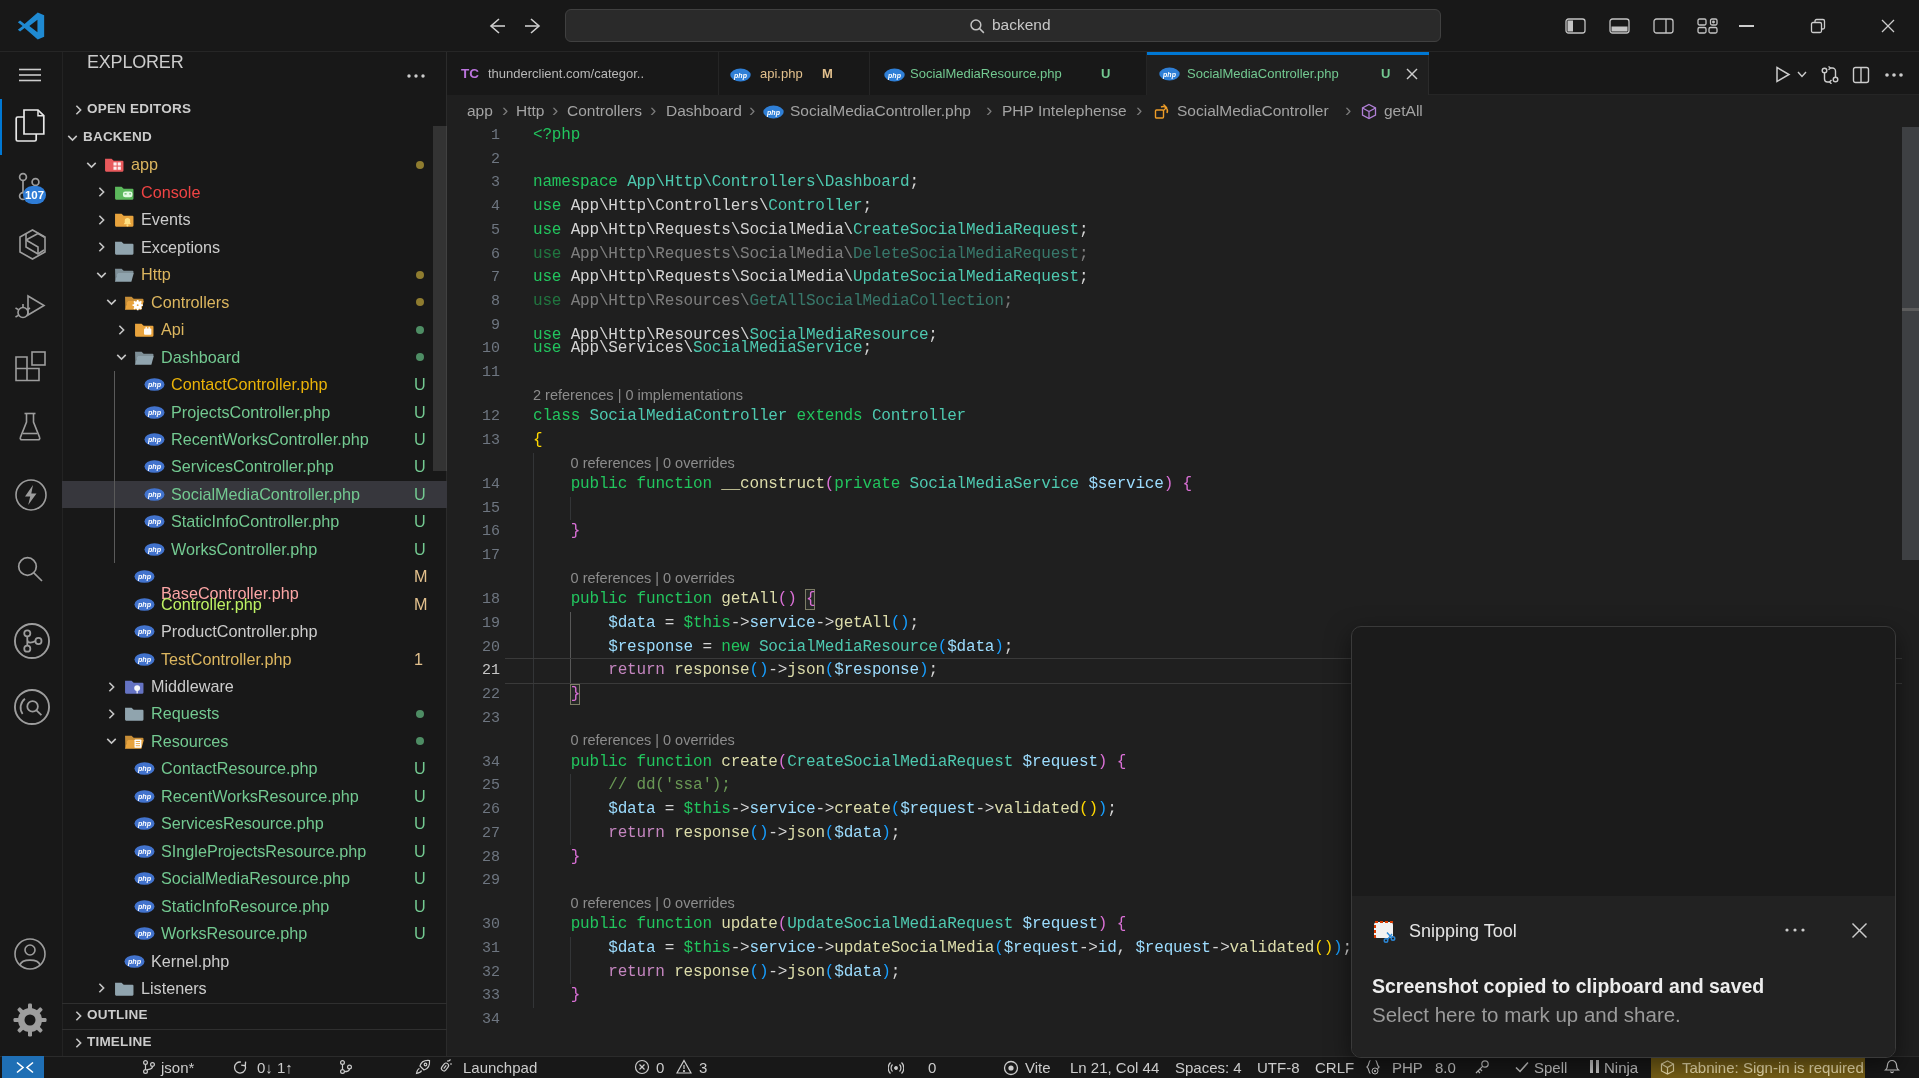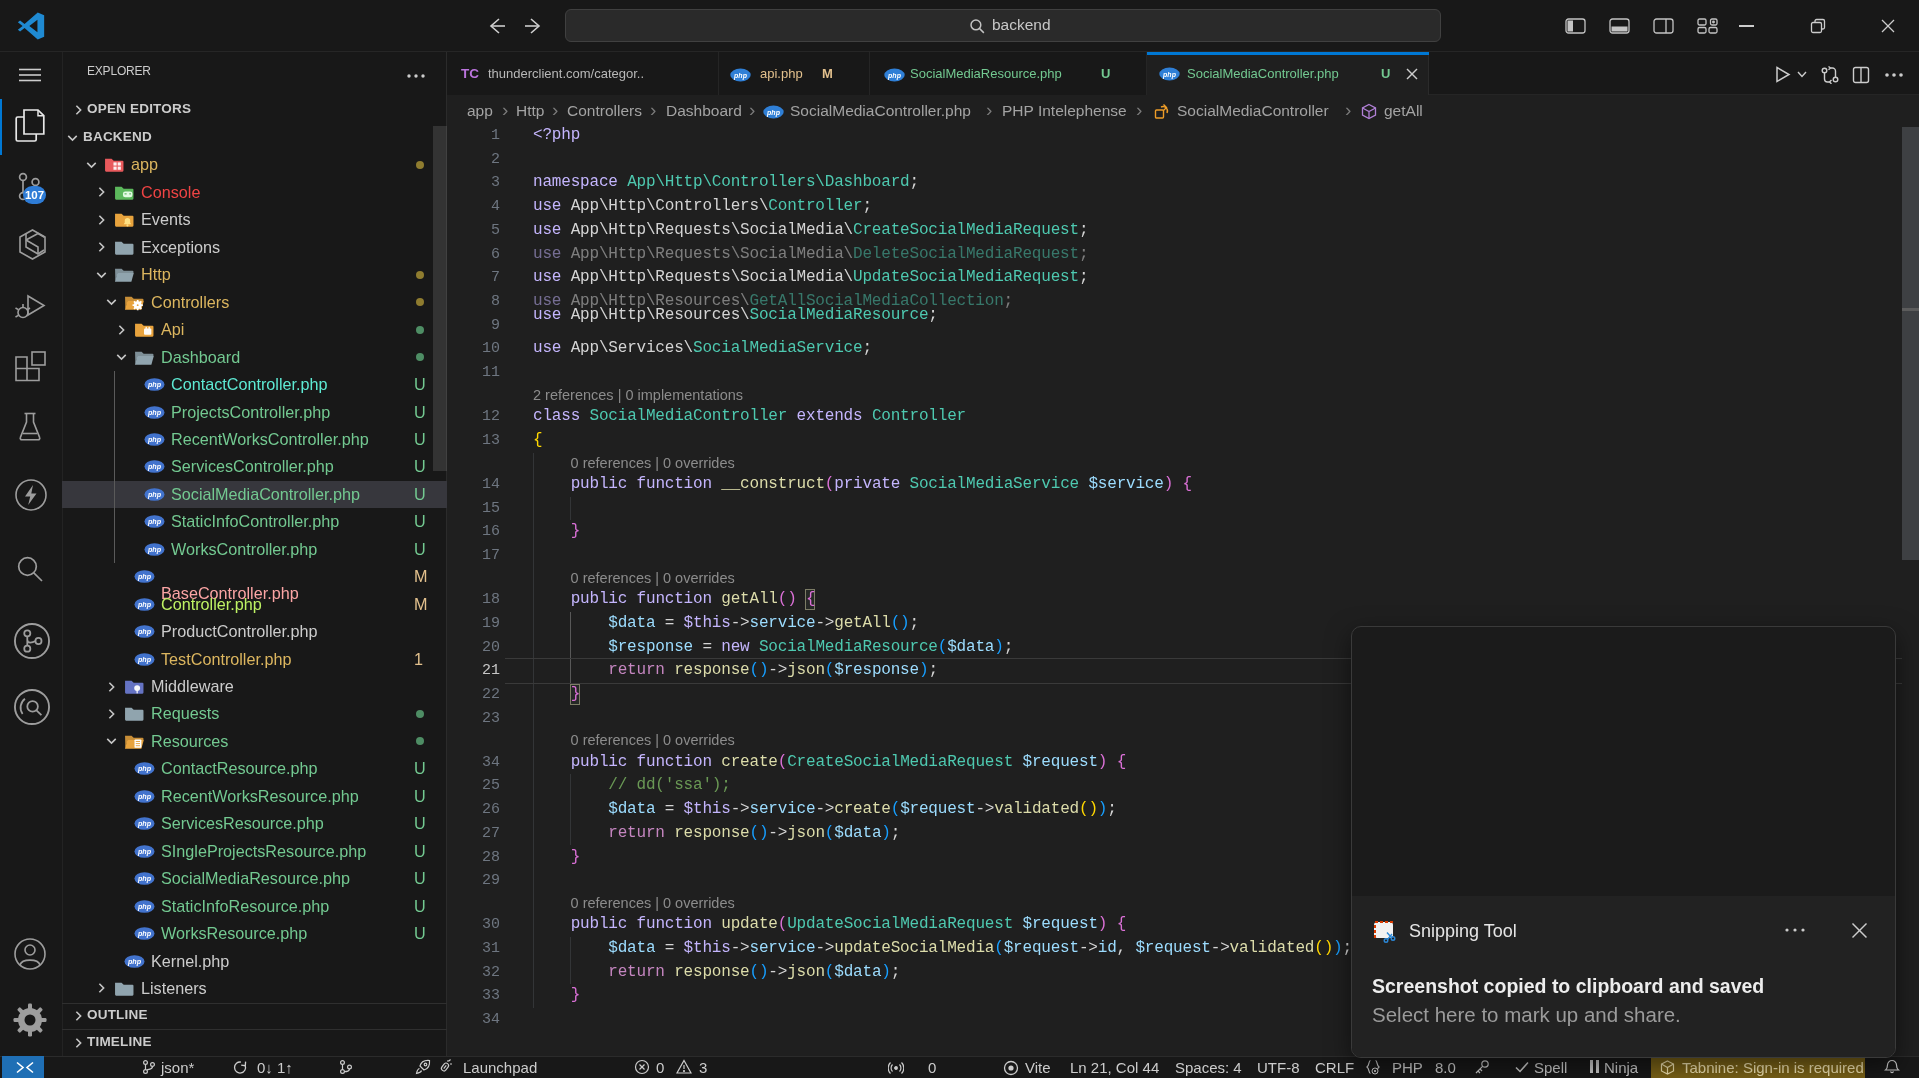--- a/index.html
+++ b/index.html
@@ -11,21 +11,21 @@
 #statusbar{position:absolute;left:0;top:1056px;width:1919px;height:22px;background:#181818;border-top:1px solid #2b2b2b}
 .tab{position:absolute;top:52px;height:43px;background:#181818;border-right:1px solid #252525}
 .tablbl{position:absolute;top:66px;font-size:13px;color:#b8b8b8;white-space:nowrap}
 .sectlbl{font-size:13.5px;font-weight:bold;color:#cccccc;white-space:nowrap;letter-spacing:.2px}
 .rowlbl{font-size:16.2px;white-space:nowrap}
 .num{position:absolute;left:447px;width:53px;text-align:right;font-family:'Liberation Mono',monospace;font-size:15px;color:#6e7681;line-height:23.7px}
 .num.cur{color:#c6c6c6}
 .cd{position:absolute;left:533px;font-family:'Liberation Mono',monospace;font-size:16px;letter-spacing:-0.19px;line-height:23.7px;white-space:pre;color:#d4d4d4}
 .cd.dim{opacity:0.52}
 .cl{position:absolute;font-size:14.5px;color:#8c8c8c;line-height:20.4px;white-space:nowrap}
-.k{color:#c4b5fd}.t{color:#4EC9B0}.f{color:#DCDCAA}.v{color:#9CDCFE}.p{color:#D4D4D4}
+.k{color:#22c55e}.t{color:#4EC9B0}.f{color:#DCDCAA}.v{color:#9CDCFE}.p{color:#D4D4D4}
 .c{color:#C586C0}.g{color:#6A9955}.y{color:#FFD700}.m{color:#DA70D6}.b{color:#179FFF}.mx{color:#DA70D6}
 .bc{font-size:15.5px;color:#a3a3a3;white-space:nowrap}
 .st{position:absolute;top:1059px;font-size:15px;color:#cccccc;white-space:nowrap}
 </style></head>
 <body>
 <div id="titlebar">
     <svg class="abs" style="left:17px;top:12px" width="28" height="28" viewBox="0 0 100 100">
       <path fill="#1f8ad2" fill-rule="evenodd" d="M74,2 L97,12 V88 L74,98 L27,57 L11,70 L3,63 L20,50 L3,37 L11,30 L27,43 Z M73,28 L44,50 L73,72 Z"></path>
     </svg>
     <svg class="abs" style="left:486px;top:17px" width="20" height="18" viewBox="0 0 20 18">
@@ -173,21 +173,21 @@
         <rect x="15" y="0.5" width="4" height="6" rx="1.2" transform="rotate(180 17 17)"></rect>
         <rect x="15" y="0.5" width="4" height="6" rx="1.2" transform="rotate(225 17 17)"></rect>
         <rect x="15" y="0.5" width="4" height="6" rx="1.2" transform="rotate(270 17 17)"></rect>
         <rect x="15" y="0.5" width="4" height="6" rx="1.2" transform="rotate(315 17 17)"></rect>
       </g>
       <circle cx="17" cy="17" r="12" fill="#9d9d9d"></circle>
       <circle cx="17" cy="17" r="5.5" fill="#181818"></circle>
     </svg>
   </div>
 <div id="sidebar"></div>
-<div class="abs" style="left:87px;top:64px;font-size:12px;color:#cccccc;letter-spacing:-0.2px">EXPLORER</div>
+<div class="abs" style="left:87px;top:52px;font-size:18px;color:#cccccc;letter-spacing:-0.2px">EXPLORER</div>
 <svg class="abs" style="left:406px;top:70px" width="20" height="12" viewBox="0 0 20 12">
     <g fill="#cccccc">
       <circle cx="3" cy="6" r="1.7"></circle>
       <circle cx="10" cy="6" r="1.7"></circle>
       <circle cx="17" cy="6" r="1.7"></circle>
     </g>
   </svg>
 <div class="abs" style="left:62px;top:480.6px;width:385px;height:27.4px;background:#37373d"></div>
 <div class="abs" style="left:114px;top:370.8px;width:1px;height:192.1px;background:#5a5a5a"></div>
 <svg class="abs" style="left:70px;top:102.0px" width="17" height="17" viewBox="0 0 16 16">
@@ -291,21 +291,21 @@
 <svg class="abs" style="left:134px;top:348.6px" width="20" height="17" viewBox="0 0 19 16">
     <path d="M1 2.5 h6.2 l2 2 h8.3 a1 1 0 0 1 1 1 v1 h-15 l-2.2 8 z" fill="#90A4AE" opacity="0.85"></path>
     <path d="M3.2 6.5 h15.6 l-2.3 8.3 h-15.6 z" fill="#90A4AE"></path>
   </svg>
 <div class="abs rowlbl" style="left:161px;top:347.6px;color:#73C991">Dashboard</div>
 <div class="abs" style="left:416px;top:353.1px;width:8px;height:8px;border-radius:50%;background:#4e8d64"></div>
 <svg class="abs" style="left:144px;top:377.0px" width="21" height="15" viewBox="0 0 21 15">
     <ellipse cx="10.5" cy="7.5" rx="10" ry="6.3" fill="#4273cd"></ellipse>
     <text x="10.5" y="10" font-family="Liberation Sans" font-size="7.2" font-style="italic" font-weight="bold" fill="#fff" text-anchor="middle">php</text>
   </svg>
-<div class="abs rowlbl" style="left:171px;top:375.0px;color:#5eead4">ContactController.php</div>
+<div class="abs rowlbl" style="left:171px;top:375.0px;color:#eab308">ContactController.php</div>
 <div class="abs rowlbl" style="left:414px;top:375.0px;color:#73C991">U</div>
 <svg class="abs" style="left:144px;top:404.5px" width="21" height="15" viewBox="0 0 21 15">
     <ellipse cx="10.5" cy="7.5" rx="10" ry="6.3" fill="#4273cd"></ellipse>
     <text x="10.5" y="10" font-family="Liberation Sans" font-size="7.2" font-style="italic" font-weight="bold" fill="#fff" text-anchor="middle">php</text>
   </svg>
 <div class="abs rowlbl" style="left:171px;top:402.5px;color:#73C991">ProjectsController.php</div>
 <div class="abs rowlbl" style="left:414px;top:402.5px;color:#73C991">U</div>
 <svg class="abs" style="left:144px;top:431.9px" width="21" height="15" viewBox="0 0 21 15">
     <ellipse cx="10.5" cy="7.5" rx="10" ry="6.3" fill="#4273cd"></ellipse>
     <text x="10.5" y="10" font-family="Liberation Sans" font-size="7.2" font-style="italic" font-weight="bold" fill="#fff" text-anchor="middle">php</text>
@@ -570,21 +570,21 @@
 <div class="cd" style="top:195.1px"><span class="k">use</span><span class="p"> App\Http\Controllers\</span><span class="t">Controller</span><span class="p">;</span></div>
 <div class="num" style="top:218.8px">5</div>
 <div class="cd" style="top:218.8px"><span class="k">use</span><span class="p"> App\Http\Requests\SocialMedia\</span><span class="t">CreateSocialMediaRequest</span><span class="p">;</span></div>
 <div class="num" style="top:242.5px">6</div>
 <div class="cd dim" style="top:242.5px"><span class="k">use</span><span class="p"> App\Http\Requests\SocialMedia\</span><span class="t">DeleteSocialMediaRequest</span><span class="p">;</span></div>
 <div class="num" style="top:266.2px">7</div>
 <div class="cd" style="top:266.2px"><span class="k">use</span><span class="p"> App\Http\Requests\SocialMedia\</span><span class="t">UpdateSocialMediaRequest</span><span class="p">;</span></div>
 <div class="num" style="top:289.9px">8</div>
 <div class="cd dim" style="top:289.9px"><span class="k">use</span><span class="p"> App\Http\Resources\</span><span class="t">GetAllSocialMediaCollection</span><span class="p">;</span></div>
 <div class="num" style="top:313.6px">9</div>
-<div class="cd" style="top:304px"><span class="k">use</span><span class="p"> App\Http\Resources\</span><span class="t">SocialMediaResource</span><span class="p">;</span></div>
+<div class="cd" style="top:324px"><span class="k">use</span><span class="p"> App\Http\Resources\</span><span class="t">SocialMediaResource</span><span class="p">;</span></div>
 <div class="num" style="top:337.3px">10</div>
 <div class="cd" style="top:337.3px"><span class="k">use</span><span class="p"> App\Services\</span><span class="t">SocialMediaService</span><span class="p">;</span></div>
 <div class="num" style="top:361.0px">11</div>
 <div class="cl" style="top:384.7px;left:533.0px">2 references | 0 implementations</div>
 <div class="num" style="top:405.1px">12</div>
 <div class="cd" style="top:405.1px"><span class="k">class</span><span class="p"> </span><span class="t">SocialMediaController</span><span class="p"> </span><span class="k">extends</span><span class="p"> </span><span class="t">Controller</span></div>
 <div class="num" style="top:428.8px">13</div>
 <div class="cd" style="top:428.8px"><span class="y">{</span></div>
 <div class="cl" style="top:452.5px;left:570.6px">0 references | 0 overrides</div>
 <div class="num" style="top:472.9px">14</div>

